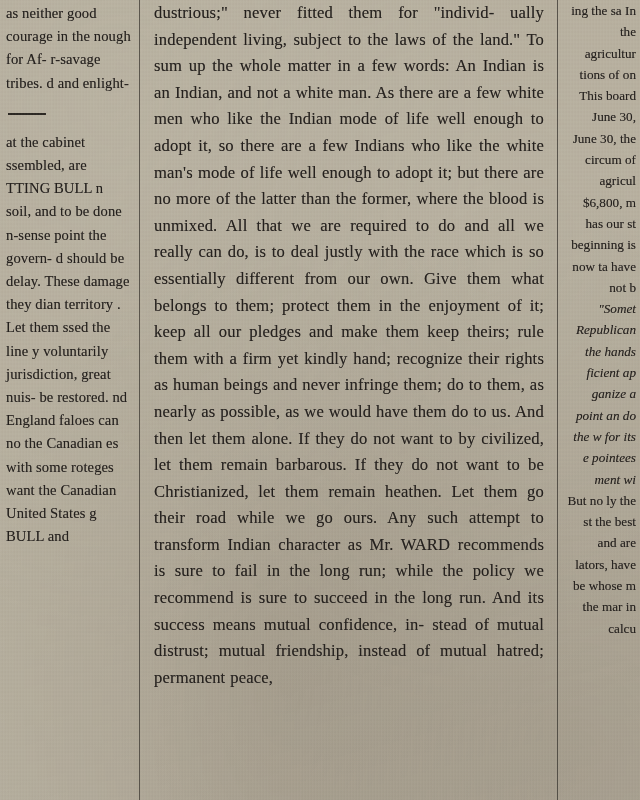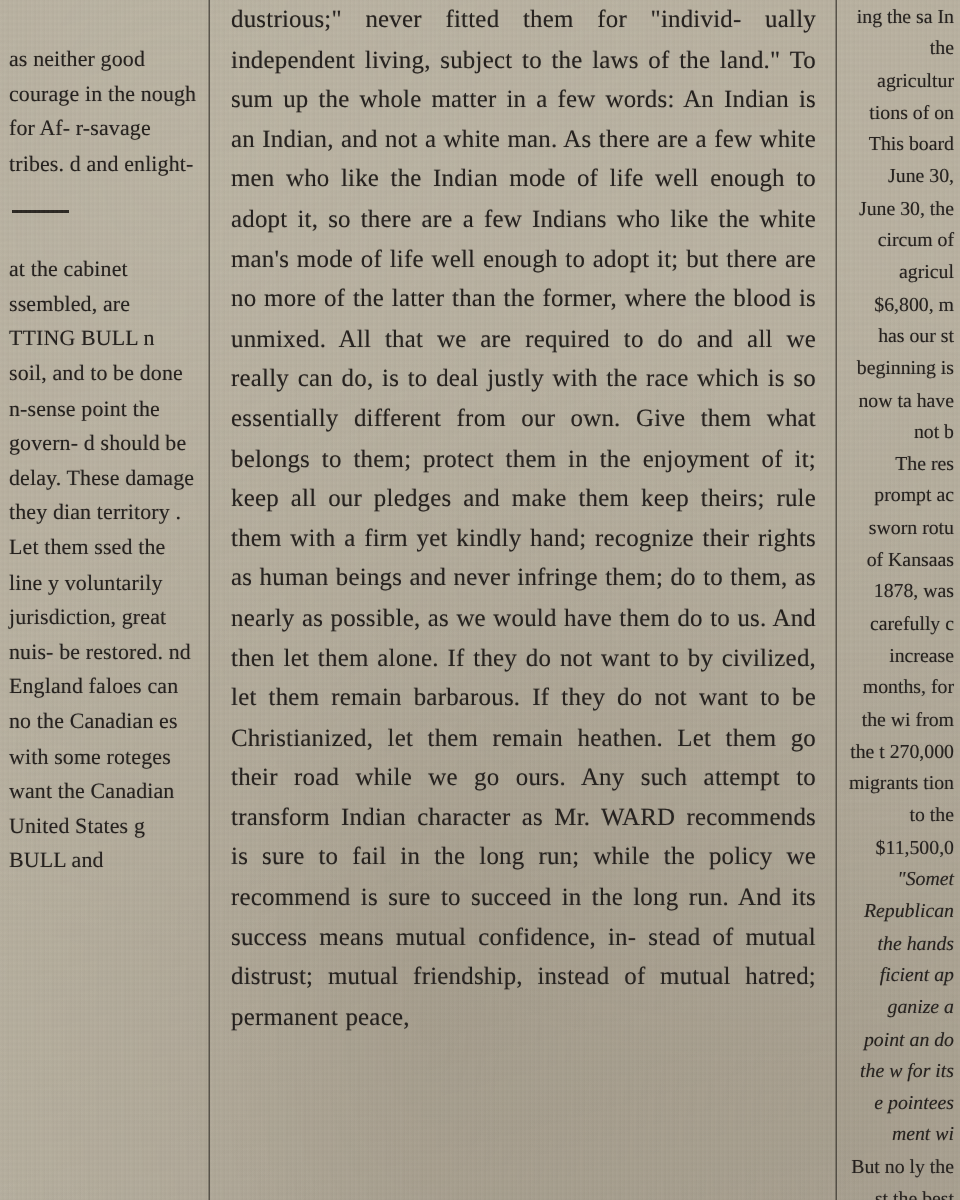--- a/index.html
+++ b/index.html
@@ -75,21 +75,20 @@
     text-align: justify;
     text-justify: inter-word;
   }
 
   
   .col-left p {
     font-size: 14.6px;
     line-height: 23.2px;
     letter-spacing: .1px;
     text-align: left;
-    margin-top: 27px;
   }
   .col-left .frag { margin-bottom: 0; }
   .hr-short {
     width: 38px;
     height: 2px;
     background: #2b2722;
     margin: 18px 0 16px 2px;
   }
   .gap-top { height: 2px; }
 
@@ -129,21 +128,20 @@
       <div class="hr-short"></div>
       <p class="frag">at the cabinet ssembled, are TTING BULL n soil, and to be done n-sense point the govern- d should be delay.  These damage they dian territory .  Let them ssed the line y voluntarily jurisdiction, great nuis- be restored. nd England faloes can no the Canadian es with some roteges want the Canadian United States g BULL and</p>
     </div>
 
     <div class="col col-mid">
       <p>dustrious;" never fitted them for "individ- ually independent living, subject to the laws of the land."  To sum up the whole matter in a few words:  An Indian is an Indian, and not a white man.  As there are a few white men who like the Indian mode of life well enough to adopt it, so there are a few Indians who like the white man's mode of life well enough to adopt it; but there are no more of the latter than the former, where the blood is unmixed.  All that we are required to do and all we really can do, is to deal justly with the race which is so essentially different from our own.  Give them what belongs to them; protect them in the enjoyment of it; keep all our pledges and make them keep theirs; rule them with a firm yet kindly hand; recognize their rights as human beings and never infringe them; do to them, as nearly as possible, as we would have them do to us.  And then let them alone.  If they do not want to by civilized, let them remain barbarous.  If they do not want to be Christianized, let them remain heathen.  Let them go their road while we go ours.  Any such attempt to transform Indian character as Mr. WARD recommends is sure to fail in the long run; while the policy we recommend is sure to succeed in the long run. And its success means mutual confidence, in- stead of mutual distrust; mutual friendship, instead of mutual hatred; permanent peace,</p>
     </div>
 
     <div class="col col-right">
       <p class="para">ing the sa In the agricultur tions of on This board June 30, June 30, the circum of agricul $6,800, m has our st beginning is now ta have not b</p>
-      <p class="para">The res prompt ac sworn rotu of Kansaas 1878, was carefully c increase months, for the wi from the t 270,000 migrants tion to the $11,500,0</p>
       <p class="para ital">"Somet Republican the hands ficient ap ganize a point an do the w for its e pointees ment wi</p>
       <p class="para">But no ly the st the best and are lators, have be whose m the mar in calcu</p>
 
     </div>
 
   </div>
 
   <div class="rule" id="rule-1"></div>
   <div class="rule" id="rule-2"></div>
 

